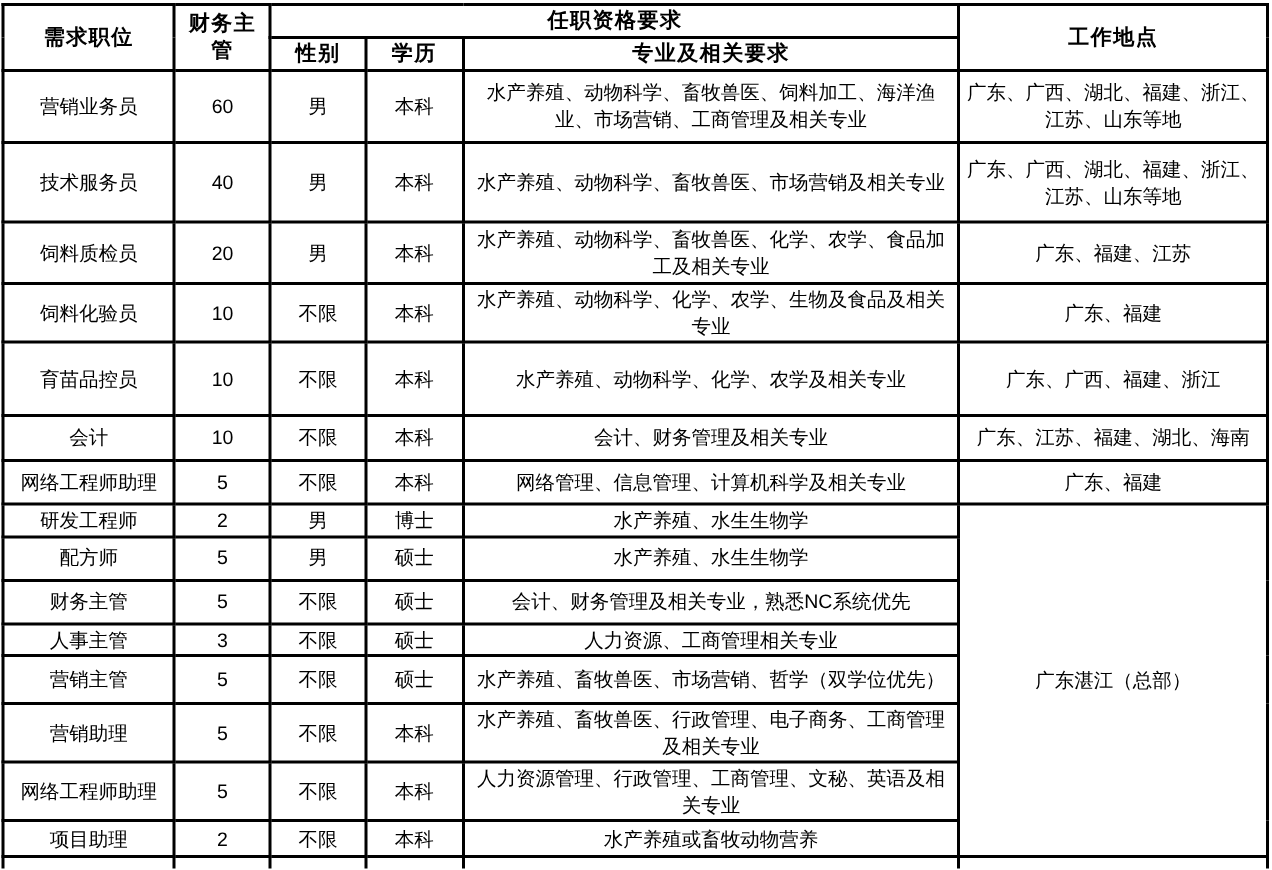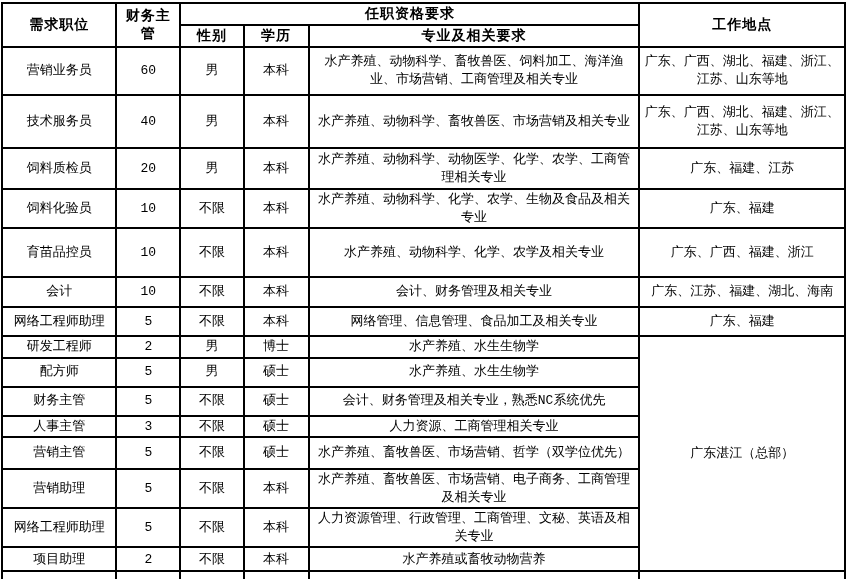--- a/index.html
+++ b/index.html
@@ -2,21 +2,21 @@
 <html><head>
 <meta charset="utf-8">
 <style>
   * { box-sizing: border-box; }
   html, body { margin: 0; padding: 0; background: #fff; }
   .screen {
     width: 848px;
     height: 580px;
     overflow: hidden;
     background: #fff;
-    font-family: Liberation Mono, monospace;
+    font-family: Liberation Sans, sans-serif;
     color: #000;
     position: relative;
   }
   table.jobs {
     border-collapse: collapse;
     table-layout: fixed;
     width: 845px;
     margin: 2px 0 0 1px;
   }
   table.jobs th, table.jobs td {
@@ -89,21 +89,21 @@
         <td>本科</td>
         <td class="major">水产养殖、动物科学、畜牧兽医、市场营销及相关专业</td>
         <td>广东、广西、湖北、福建、浙江、江苏、山东等地</td>
       </tr>
 
       <tr style="height:41px">
         <td>饲料质检员</td>
         <td>20</td>
         <td>男</td>
         <td>本科</td>
-        <td class="major">水产养殖、动物科学、动物医学、化学、农学、工商管理相关专业</td>
+        <td class="major">水产养殖、动物科学、畜牧兽医、化学、农学、食品加工及相关专业</td>
         <td>广东、福建、江苏</td>
       </tr>
 
       <tr style="height:39px">
         <td>饲料化验员</td>
         <td>10</td>
         <td>不限</td>
         <td>本科</td>
         <td class="major">水产养殖、动物科学、化学、农学、生物及食品及相关专业</td>
         <td>广东、福建</td>
@@ -125,21 +125,21 @@
         <td>本科</td>
         <td class="major">会计、财务管理及相关专业</td>
         <td>广东、江苏、福建、湖北、海南</td>
       </tr>
 
       <tr style="height:29px">
         <td>网络工程师助理</td>
         <td>5</td>
         <td>不限</td>
         <td>本科</td>
-        <td class="major">网络管理、信息管理、食品加工及相关专业</td>
+        <td class="major">网络管理、信息管理、计算机科学及相关专业</td>
         <td>广东、福建</td>
       </tr>
 
       <tr style="height:15px">
         <td>研发工程师</td>
         <td>2</td>
         <td>男</td>
         <td>博士</td>
         <td class="major">水产养殖、水生生物学</td>
         <td rowspan="8">广东湛江（总部）</td>
@@ -175,21 +175,21 @@
         <td>不限</td>
         <td>硕士</td>
         <td class="major">水产养殖、畜牧兽医、市场营销、哲学（双学位优先）</td>
       </tr>
 
       <tr style="height:38px">
         <td>营销助理</td>
         <td>5</td>
         <td>不限</td>
         <td>本科</td>
-        <td class="major">水产养殖、畜牧兽医、市场营销、电子商务、工商管理及相关专业</td>
+        <td class="major">水产养殖、畜牧兽医、行政管理、电子商务、工商管理及相关专业</td>
       </tr>
 
       <tr style="height:37px">
         <td>网络工程师助理</td>
         <td>5</td>
         <td>不限</td>
         <td>本科</td>
         <td class="major">人力资源管理、行政管理、工商管理、文秘、英语及相关专业</td>
       </tr>
 

